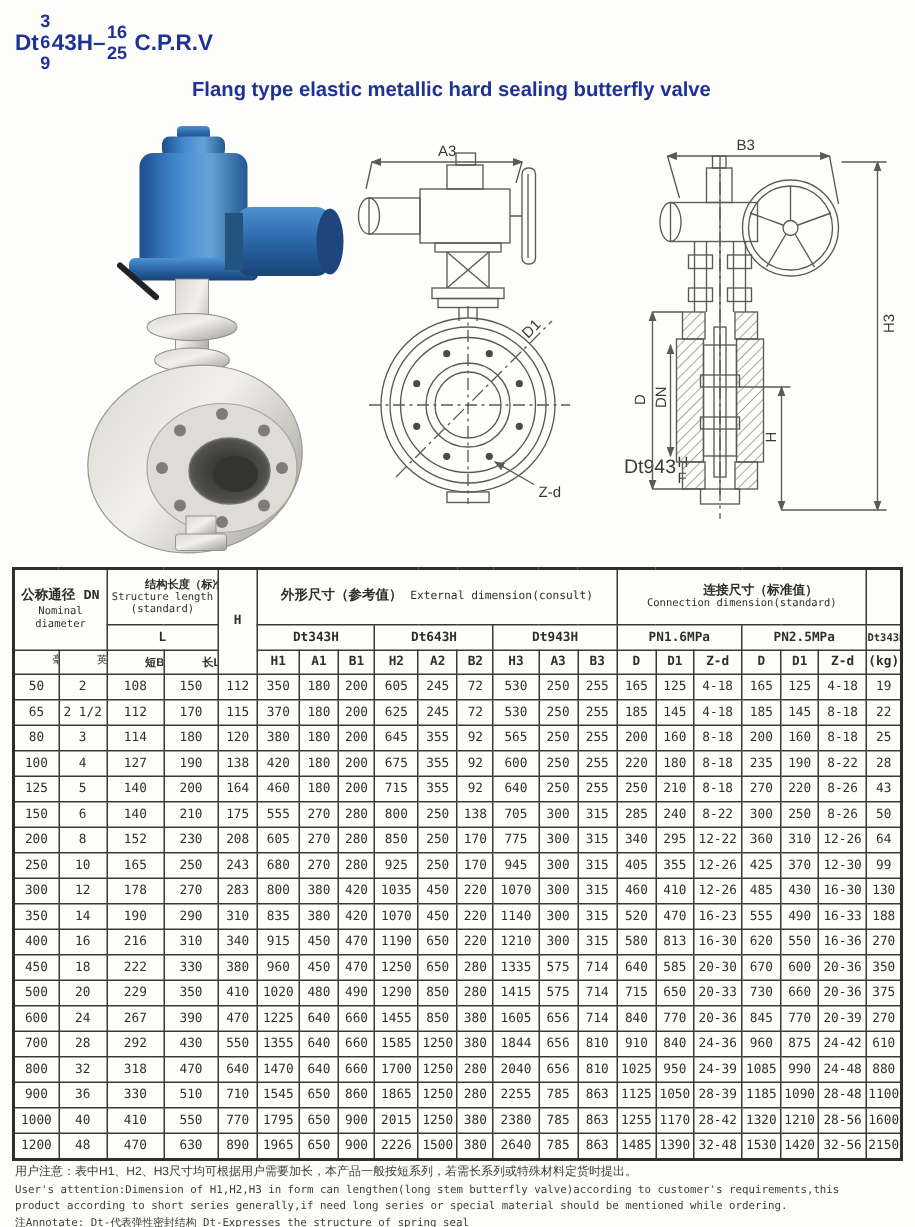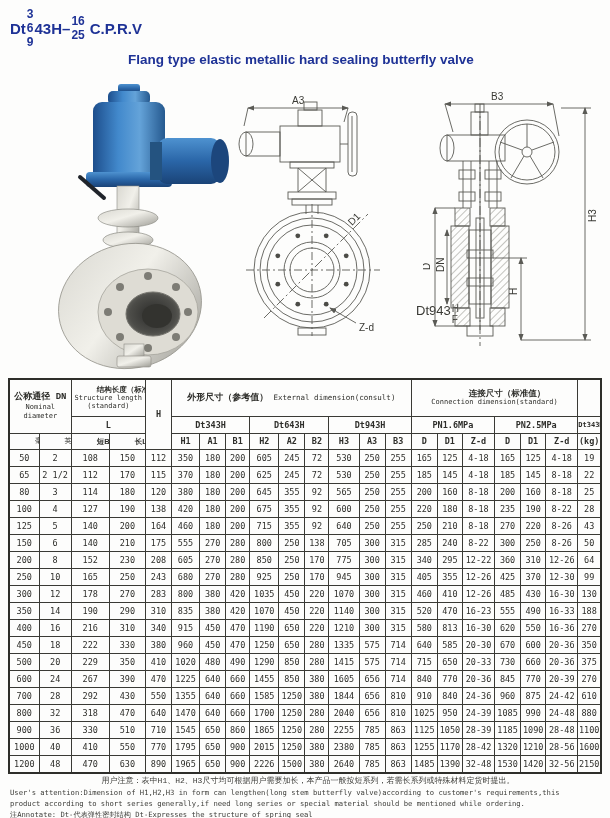--- a/index.html
+++ b/index.html
@@ -38,21 +38,21 @@
   .h-r1{height:37px;}
   .h-r2{height:17px;font-size:8.5px;}
   .h-r3{height:16px;font-size:8px;}
   table.spec th{font-size:8.5px;}
   
   table.spec td:nth-child(5), table.spec th.gsep{border-left-width:1.5px;}
   table.spec td:nth-child(6),table.spec td:nth-child(9),table.spec td:nth-child(12),
   table.spec td:nth-child(15),table.spec td:nth-child(18),table.spec td:nth-child(21){border-left-width:1.5px;}
   
   .notes{position:absolute;left:10px;top:776px;width:596px;color:#3c3c38;}
-  .note-zh{font-size:8px;font-family:Liberation Mono, monospace;line-height:1.35;text-align:center;}
+  .note-zh{font-size:8px;font-family:Liberation Sans, sans-serif;line-height:1.35;}
   .note-en{font-size:7.2px;font-family:"DejaVu Sans Mono",monospace;line-height:1.55;}
 </style>
 </head>
 <body>
 
 <div class="titleblock">
   <div class="title-line1">
     <span>Dt</span>
     <span class="stack big">
       <span>3</span>

